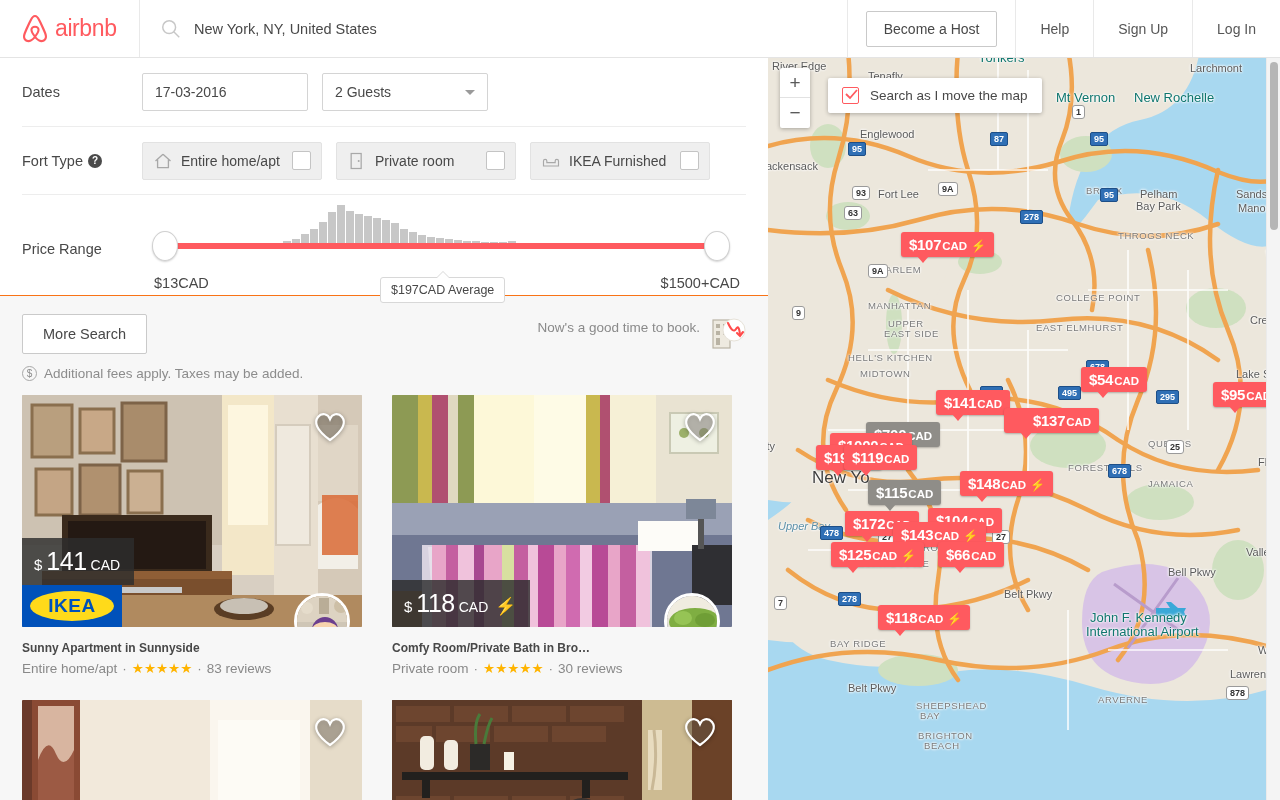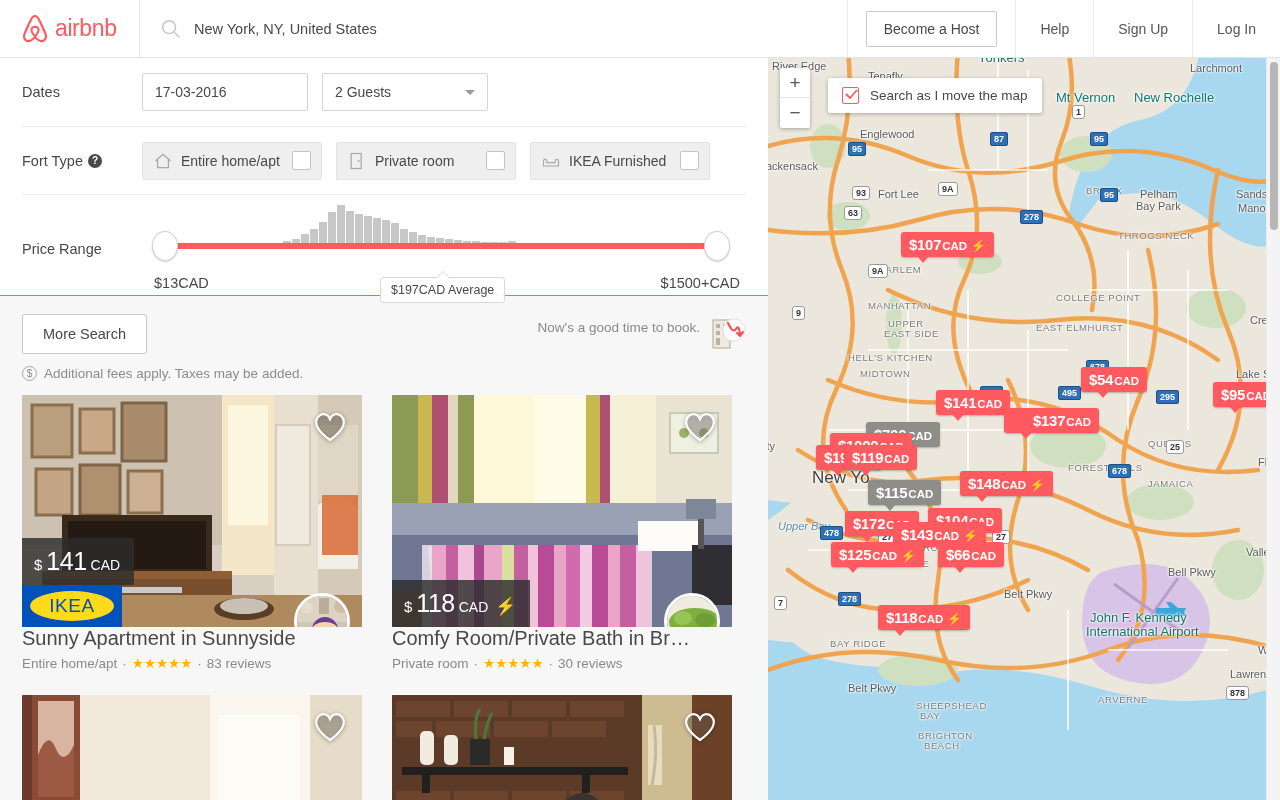--- a/index.html
+++ b/index.html
@@ -192,32 +192,33 @@
   .pt-cur { font-size: 14px; }
   .pt-bolt { font-size: 17px; color: #ffb400; margin-left: 3px; }
   .ikea-badge {
     position: absolute; left: 0; bottom: 0; z-index: 4;
     width: 100px; height: 42px; background: #0051ba;
     display: flex; align-items: center; justify-content: center;
   }
   .ikea-oval {
     width: 84px; height: 30px; background: #ffda1a; border-radius: 50%;
     display: flex; align-items: center; justify-content: center;
-    color: #0051ba; font-size: 19px; font-weight: normal; letter-spacing: .5px;
+    color: #0051ba; font-size: 19px; font-weight: bold; letter-spacing: .5px;
     font-family: "Liberation Sans", sans-serif;
   }
   .host-avatar {
     position: absolute; right: 12px; bottom: -22px;
     width: 56px; height: 56px; border-radius: 50%;
     border: 3px solid #fff; overflow: hidden; z-index: 6;
   }
   .card-title {
-    font-size: 20px; color: #484848; 
+    font-size: 12px; color: #484848; margin-top: 14px;
     white-space: nowrap; overflow: hidden; text-overflow: ellipsis;
     max-width: 300px;
+    font-weight: bold;
   }
   .card-meta {
     font-size: 13.5px; color: #898989; margin-top: 5px;
     display: flex; align-items: center; gap: 5px;
   }
   .stars { color: #ffb400; font-size: 13.5px; letter-spacing: 0px; }
 
   
   .scrollbar-track {
     position: absolute; top: 58px; right: 0; width: 14px; height: 742px;

